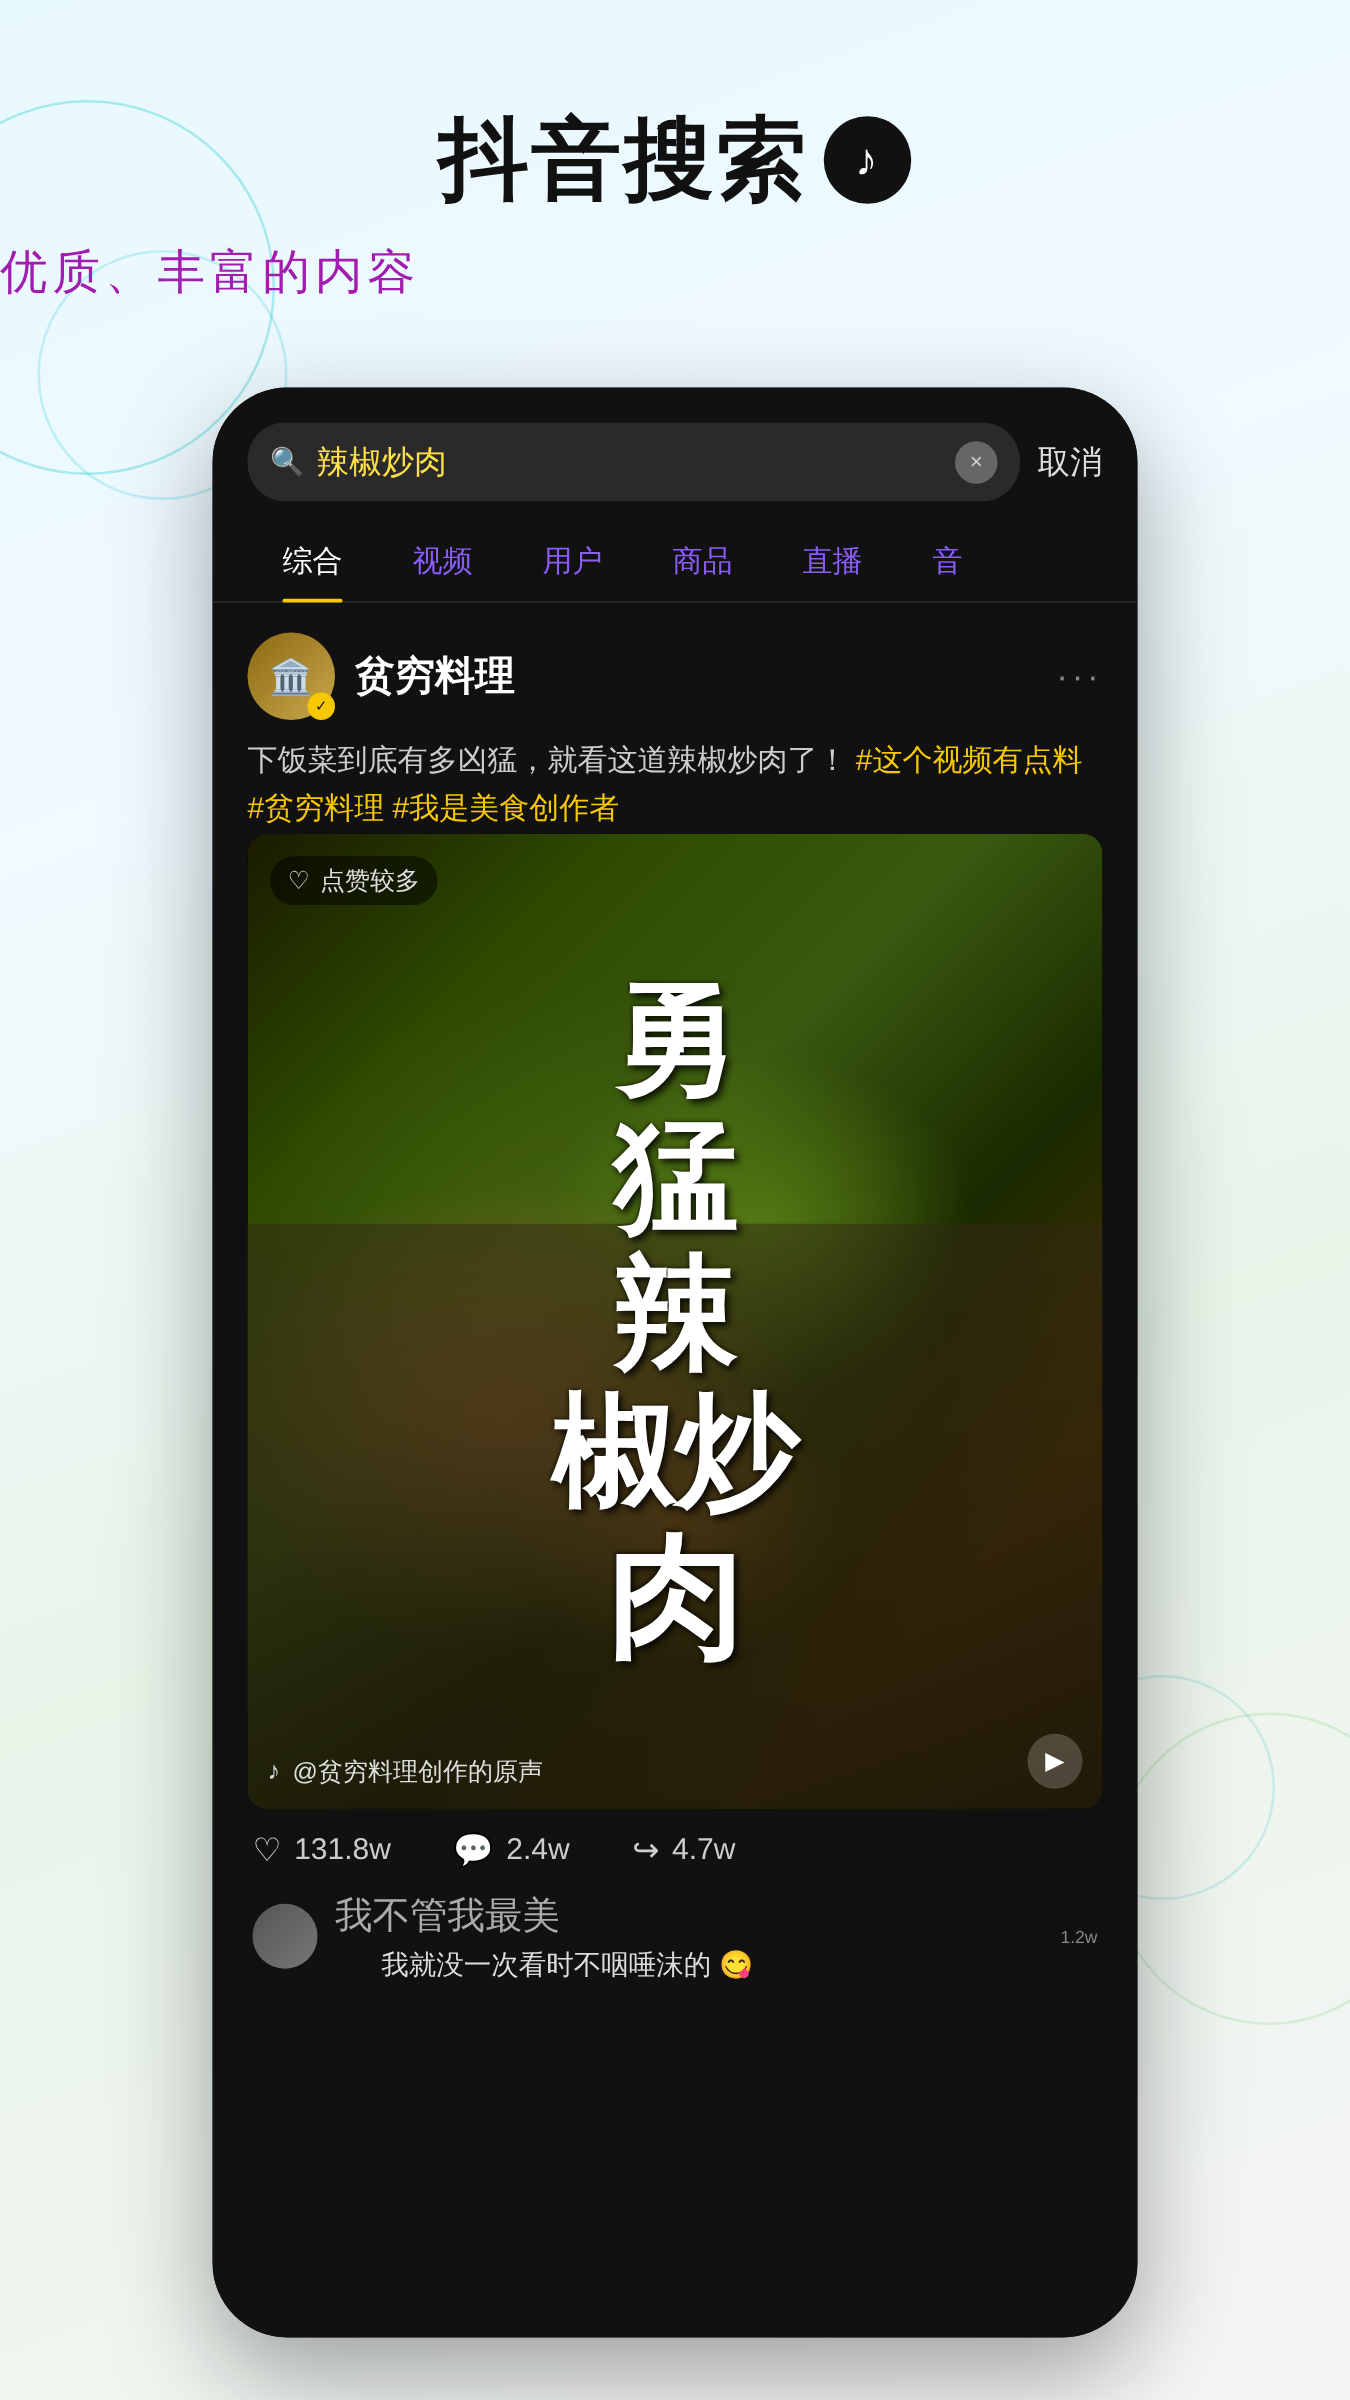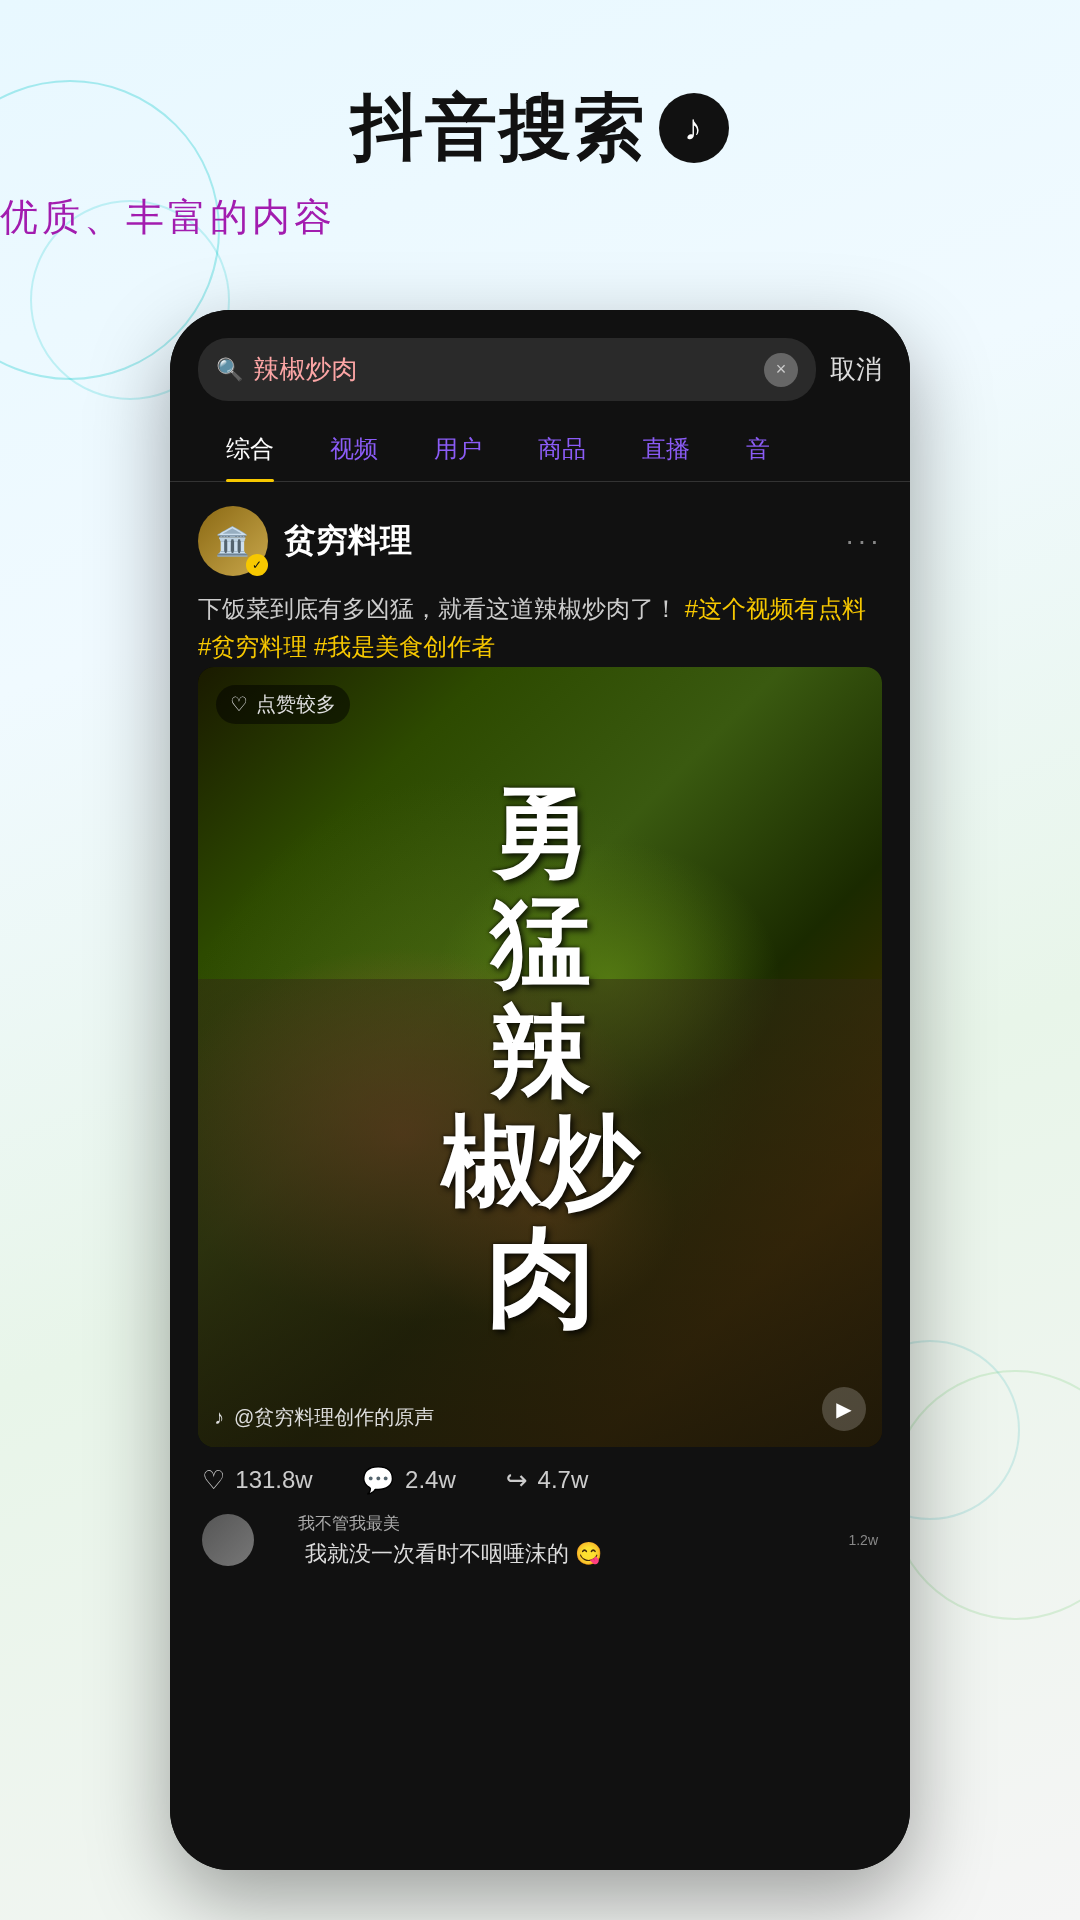--- a/index.html
+++ b/index.html
@@ -123,21 +123,21 @@
       display: flex;
       align-items: center;
       padding: 14px 18px;
       gap: 10px;
     }
     .search-icon-inner {
       color: #888;
       font-size: 22px;
     }
     .search-text {
-      color: #fca5a5;
+      color: #fde047;
       font-size: 26px;
       flex: 1;
     }
     .clear-btn {
       width: 34px;
       height: 34px;
       background: #666;
       border-radius: 50%;
       display: flex;
       align-items: center;
@@ -384,23 +384,22 @@
       width: 52px;
       height: 52px;
       border-radius: 50%;
       background: linear-gradient(135deg, #555, #777);
       flex-shrink: 0;
     }
     .comment-texts {
       flex: 1;
     }
     .comment-user {
-      font-size: 17px;
+      font-size: 30px;
       color: #aaa;
-      margin-left: 30px;
     }
     .comment-text {
       font-size: 22px;
       color: #ddd;
       margin-top: 4px;
       margin-left: 37px;
     }
     .comment-count {
       font-size: 14px;
       color: #888;

